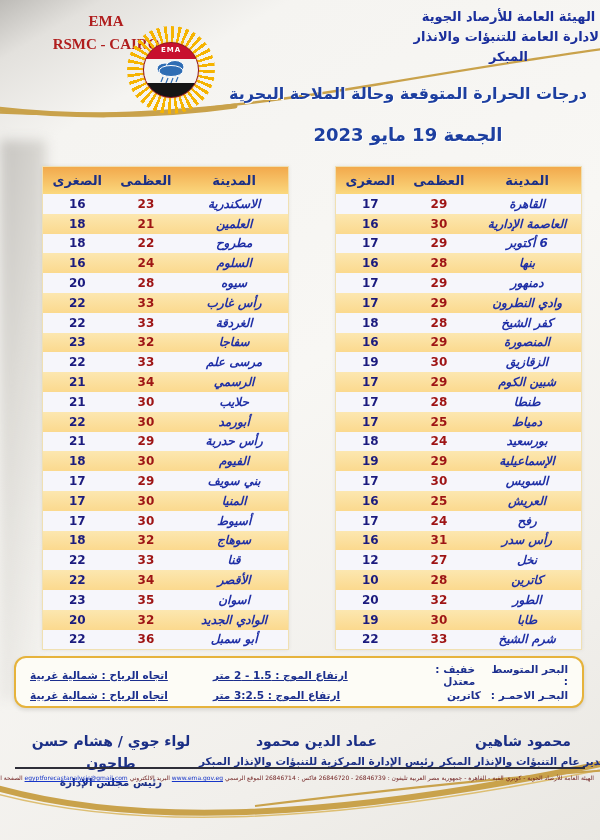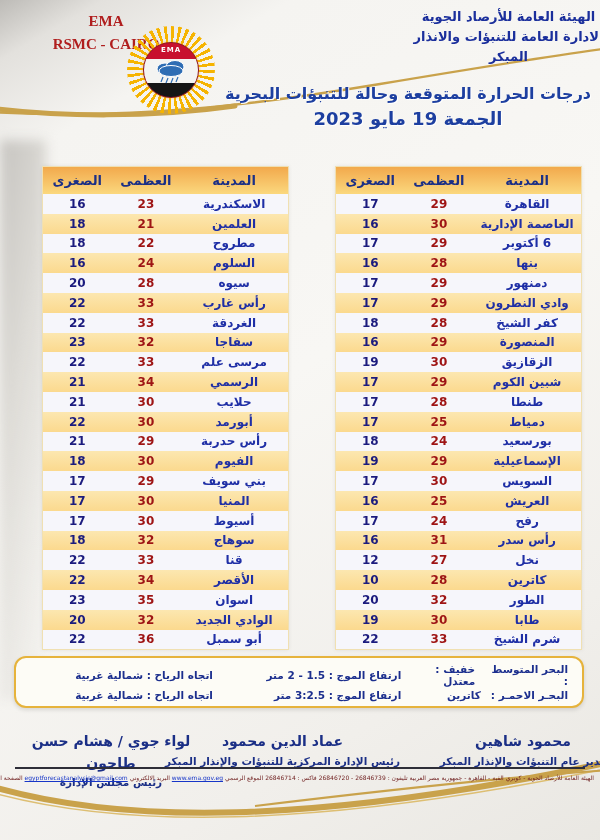--- a/index.html
+++ b/index.html
@@ -26,55 +26,55 @@
     width:54px;height:54px;border-radius:50%;overflow:hidden;border:1.5px solid #8e1222;
     background:linear-gradient(#c8102e 0 30%,#f4f4f2 30% 74%,#151515 74% 100%);}
   .emblem-ema{position:absolute;top:3px;left:0;width:100%;text-align:center;
     color:#fff;font-size:7px;font-weight:bold;letter-spacing:1px;}
   .emblem svg{position:absolute;left:50%;top:52%;transform:translate(-50%,-50%);}
 
   
   .title{position:absolute;top:84px;left:222px;width:372px;text-align:center;direction:rtl;
     color:#1d3fa0;font-weight:bold;text-shadow:1px 1px 0 #ffffff;}
   .title-line1{font-size:16px;}
-  .title-line2{font-size:18px;margin-top:5px;}
+  .title-line2{font-size:18px;margin-top:21px;}
 
   
   .temp-table{position:absolute;top:166px;width:245px;border:1px solid #f0e0b2;
     box-shadow:0 0 4px rgba(0,0,0,.08);}
   #table-left{left:42px;}
   #table-right{left:335px;}
   .t-header{display:grid;grid-template-columns:44% 28% 28%;direction:rtl;height:27px;
     align-items:center;background:linear-gradient(#f2a94c,#fbd87e);
     font-weight:bold;color:#1b2f86;font-size:13px;text-align:center;}
   .t-row{display:grid;grid-template-columns:44% 28% 28%;direction:rtl;height:19.8px;
     align-items:center;text-align:center;font-size:12px;font-weight:bold;background:#f6f6fb;}
   .t-row.alt{background:linear-gradient(#fce7b0,#fbd98e);}
-  .cell-city{color:#1f2fa6;white-space:nowrap;}
+  .cell-city{color:#1f2fa6;white-space:nowrap;font-style:italic;}
   .cell-max{color:#9e1414;}
   .cell-min{color:#1b1b7e;}
 
   
   .marine{position:absolute;left:14px;top:656px;width:570px;height:52px;box-sizing:border-box;
     border:2px solid #e6b33c;border-radius:12px;background:#fdfcf6;
     box-shadow:0 2px 4px rgba(0,0,0,.12);direction:rtl;
     display:flex;flex-direction:column;justify-content:space-evenly;padding:3px 14px;}
   .marine-row{display:grid;grid-template-columns:31% 35% 34%;align-items:center;
     font-size:10.5px;font-weight:bold;color:#1c2f8e;}
   .marine-sea{display:flex;gap:10px;}
-  .marine-wave,.marine-wind{text-align:right;}
+  .marine-wave,.marine-wind{text-align:left;text-decoration:underline;}
 
   
   .sigs{position:absolute;top:731px;left:0;width:100%;height:36px;
     font-weight:bold;color:#1b2f86;}
   .sig{position:absolute;text-align:center;direction:rtl;line-height:1.55;}
   .sig-name{font-size:14px;}
   .sig-title{font-size:10.5px;}
   .sig-right{right:10px;width:190px;}
-  .sig-center{left:160px;width:245px;}
+  .sig-center{left:194px;width:245px;}
   .sig-left{left:22px;width:178px;}
 
   .rule{position:absolute;top:767px;left:15px;width:570px;height:2px;background:#2e2e38;}
 
   .contact{position:absolute;top:774px;left:6px;width:588px;direction:rtl;text-align:center;
     font-size:6px;color:#6e1d1d;white-space:nowrap;}
   .contact .link{color:#1736c8;text-decoration:underline;}
 </style>
 </head>
 <body>
@@ -113,21 +113,21 @@
       </svg>
     </div>
   </div>
 
   <div class="org-ar">
     <div>الهيئة العامة للأرصاد الجوية</div>
     <div>الادارة العامة للتنبؤات والانذار المبكر</div>
   </div>
 
   <div class="title">
-    <div class="title-line1">درجات الحرارة المتوقعة وحالة للتنبؤات البحرية</div>
+    <div class="title-line1">درجات الحرارة المتوقعة وحالة الملاحة البحرية</div>
     <div class="title-line2">الجمعة 19 مايو 2023</div>
   </div>
 
   <div class="temp-table" id="table-left">
     <div class="t-header">
       <div>المدينة</div>
       <div>العظمى</div>
       <div>الصغرى</div>
     </div>
     <div id="rows-left">

